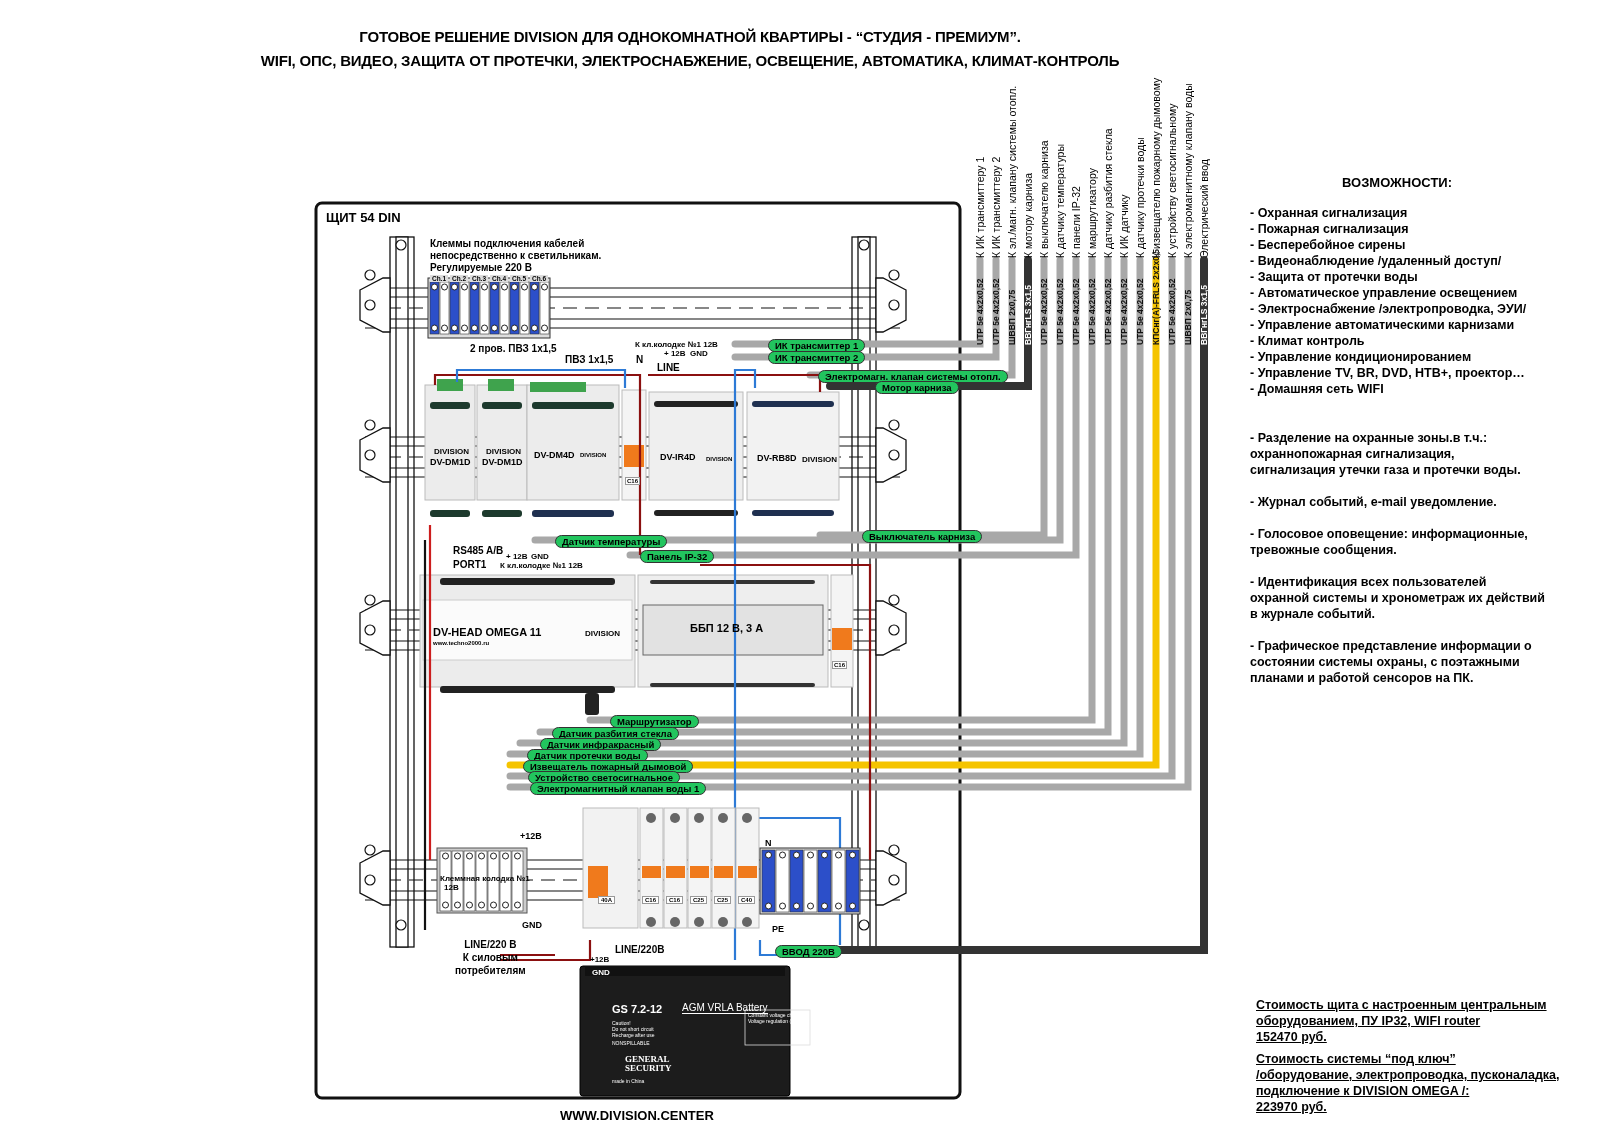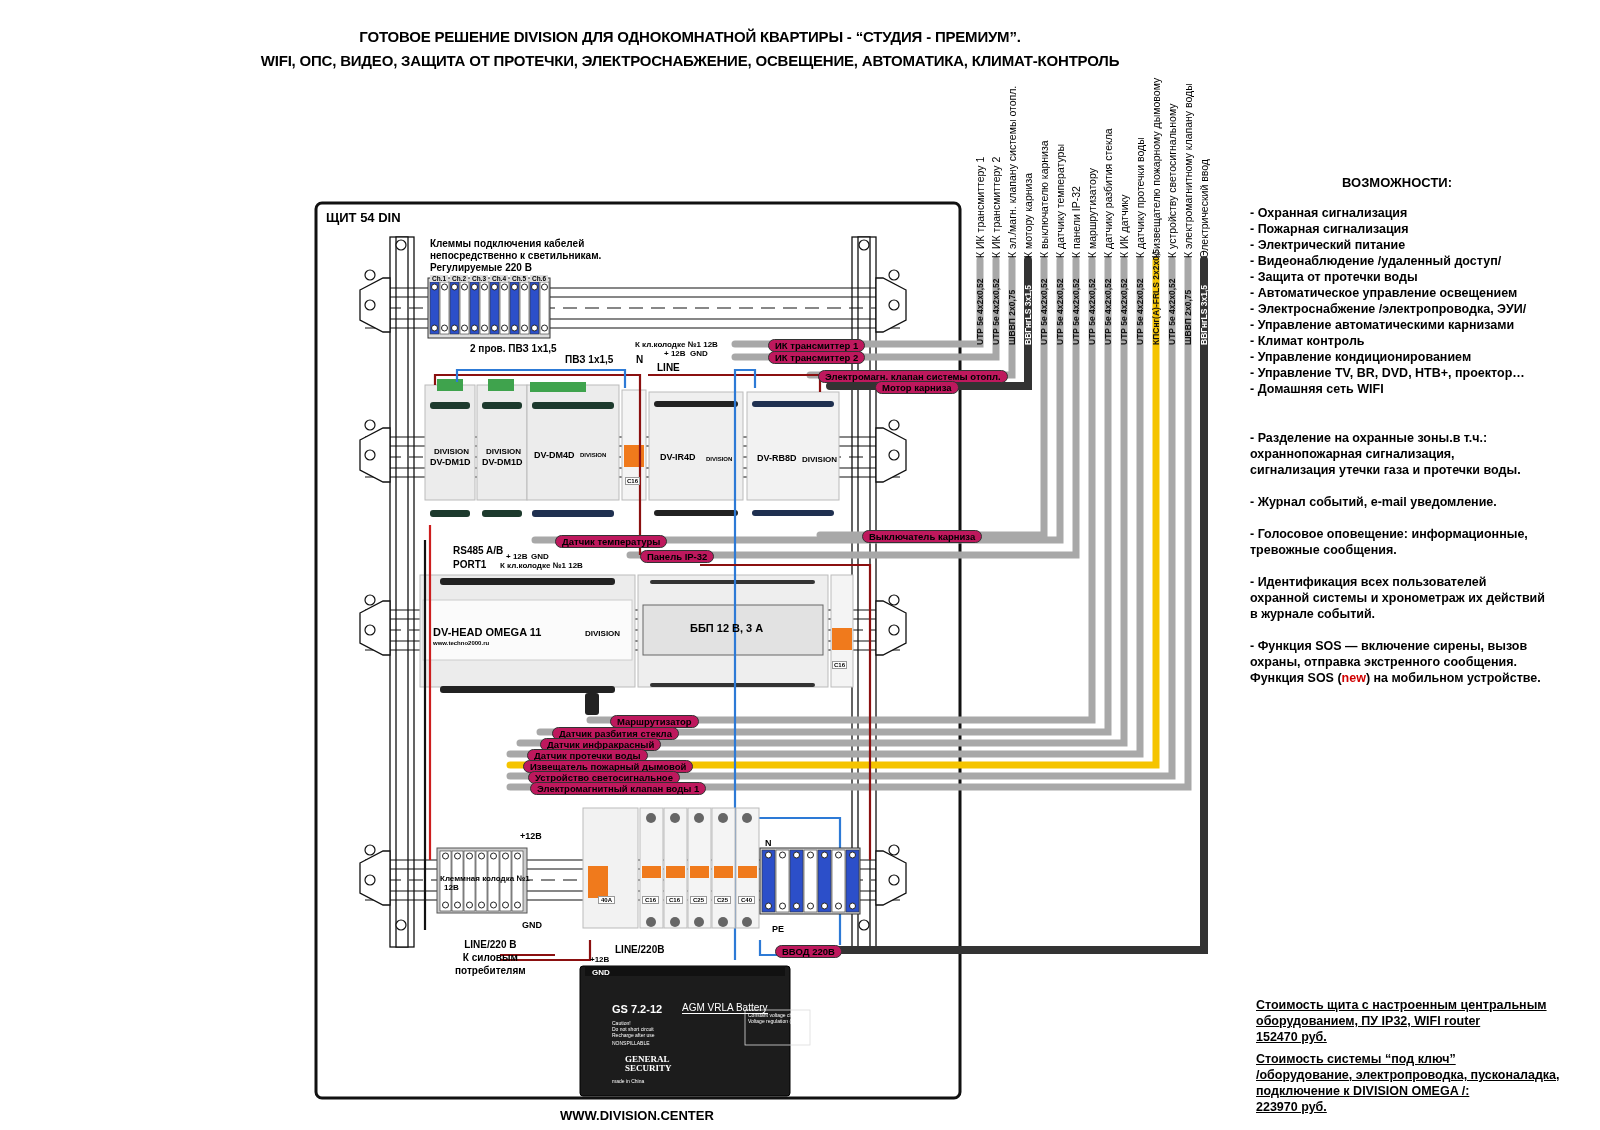--- a/index.html
+++ b/index.html
@@ -15,21 +15,21 @@
   .features-title { position: absolute; left: 1342px; top: 175px; font-weight: bold; font-size: 13px; }
   .ctrl { position: absolute; left: 1250px; top: 430px; font-weight: bold; font-size: 12.5px; line-height: 16px; }
   .ctrl p { margin-bottom: 16px; white-space: nowrap; }
   .ctrl span.line { display: block; }
   .new { color: #d00000; }
   .price { position: absolute; left: 1256px; top: 997px; font-weight: bold; font-size: 12.5px; line-height: 16px; }
   .price p { margin-bottom: 6px; white-space: nowrap; }
   .price span.line { display: block; text-decoration: underline; }
   .vlabel { position: absolute; transform: rotate(-90deg); transform-origin: left top; font-size: 10.5px; white-space: nowrap; font-family: "Liberation Sans", sans-serif; }
   .cable-lbl { position: absolute; transform: rotate(-90deg); transform-origin: left top; font-size: 8.5px; font-weight: bold; white-space: nowrap; }
-  .tag { position: absolute; background: #be185d; border: 1px solid #333; border-radius: 8px; font-size: 9.5px; font-weight: bold; padding: 0 6px; line-height: 11px; white-space: nowrap; }
+  .tag { position: absolute; background: #22c55e; border: 1px solid #333; border-radius: 8px; font-size: 9.5px; font-weight: bold; padding: 0 6px; line-height: 11px; white-space: nowrap; }
   .small { font-size: 10px; font-weight: bold; }
   .tiny { font-size: 8px; font-weight: bold; }
   .module-name { font-size: 11px; font-weight: bold; }
   .footer-url { position: absolute; left: 560px; top: 1108px; font-weight: bold; font-size: 13px; }
 </style>
 </head>
 <body>
 
 <div class="title" id="t1">ГОТОВОЕ РЕШЕНИЕ DIVISION ДЛЯ ОДНОКОМНАТНОЙ КВАРТИРЫ  - “СТУДИЯ - ПРЕМИУМ”.</div>
 <div class="title" id="t2">WIFI, ОПС, ВИДЕО, ЗАЩИТА ОТ ПРОТЕЧКИ, ЭЛЕКТРОСНАБЖЕНИЕ, ОСВЕЩЕНИЕ, АВТОМАТИКА, КЛИМАТ-КОНТРОЛЬ</div>
@@ -462,21 +462,21 @@
     <div style="position: absolute; left: 1181px; top: 262px; width: 9px; height: 90px; border-radius: 4px; z-index: -1; background: rgb(168, 168, 168);"></div>
     <div class="vlabel" style="left: 1198px; top: 258px;">Электрический ввод</div>
     <div class="cable-lbl" style="left: 1199px; top: 345px; color: rgb(255, 255, 255);">ВВГнгLS 3x1,5</div>
     <div style="position: absolute; left: 1197px; top: 262px; width: 9px; height: 90px; border-radius: 4px; z-index: -1; background: rgb(51, 51, 51);"></div>
   </div>
 
 <div class="features-title">ВОЗМОЖНОСТИ:</div>
 <div class="features" id="features-list">
     <div>- Охранная сигнализация</div>
     <div>- Пожарная сигнализация</div>
-    <div>- Электрический питание</div>
+    <div>- Бесперебойное сирены</div>
     <div>- Видеонаблюдение /удаленный доступ/</div>
     <div>- Защита от протечки воды</div>
     <div>- Автоматическое управление освещением</div>
     <div>- Электроснабжение /электропроводка, ЭУИ/</div>
     <div>- Управление автоматическими карнизами</div>
     <div>- Климат контроль</div>
     <div>- Управление кондиционированием</div>
     <div>- Управление TV, BR,  DVD, НТВ+, проектор…</div>
     <div>- Домашняя сеть  WIFI</div>
   </div>
@@ -493,23 +493,23 @@
   <p>
     <span class="line">- Голосовое оповещение: информационные,</span>
     <span class="line">тревожные сообщения.</span>
   </p>
   <p>
     <span class="line">- Идентификация всех пользователей</span>
     <span class="line">охранной системы и хронометраж их действий</span>
     <span class="line">в журнале событий.</span>
   </p>
   <p>
-    <span class="line">- Функция SOS — включение сирены, вызов</span>
-    <span class="line">охраны, отправка экстренного сообщения.</span>
-    <span class="line"><span>Функция SOS (</span><span class="new">new</span><span>) на мобильном устройстве.</span></span>
+    <span class="line">- Графическое представление информации о</span>
+    <span class="line">состоянии системы охраны, с поэтажными</span>
+    <span class="line">планами и работой сенсоров на ПК.</span>
   </p>
 </div>
 
 <div class="price">
   <p>
     <span class="line">Стоимость щита с настроенным центральным</span>
     <span class="line">оборудованием, ПУ IP32, WIFI router</span>
     <span class="line">152470 руб.</span>
   </p>
   <p>

